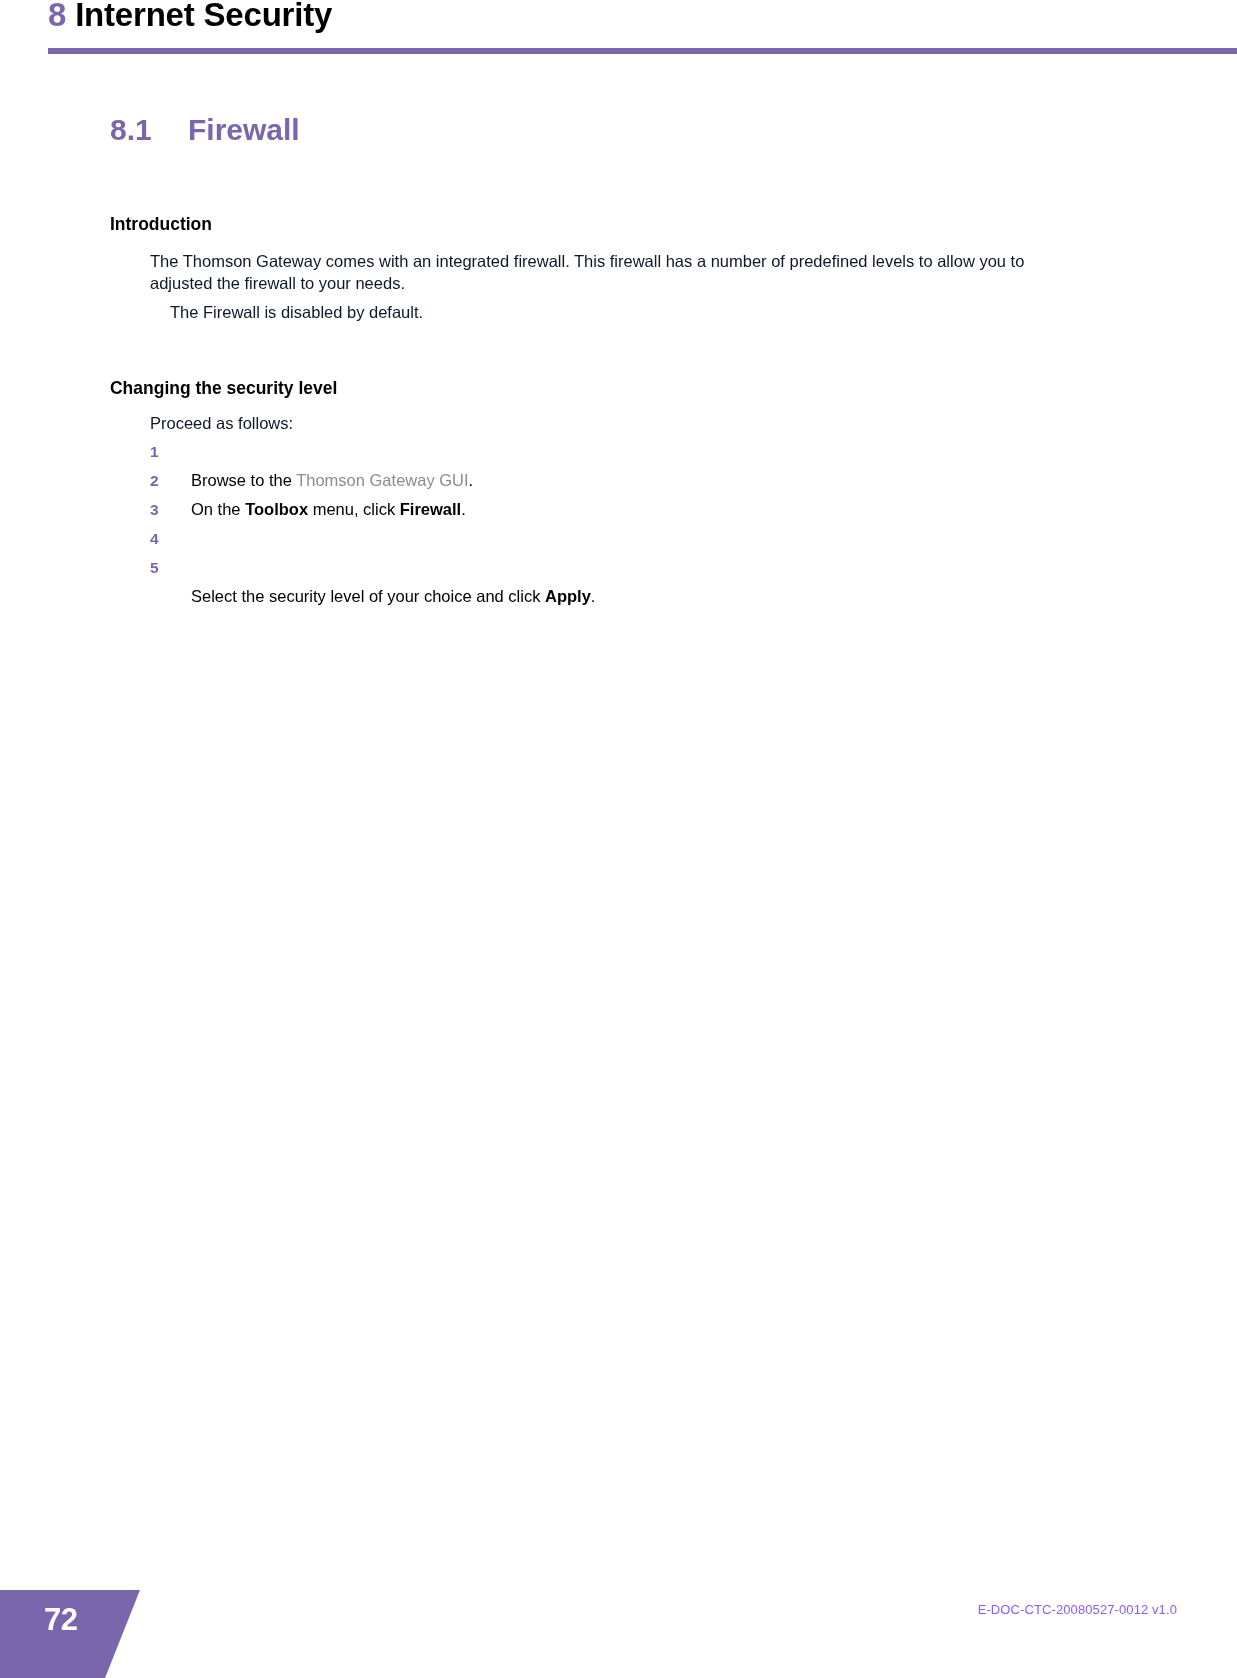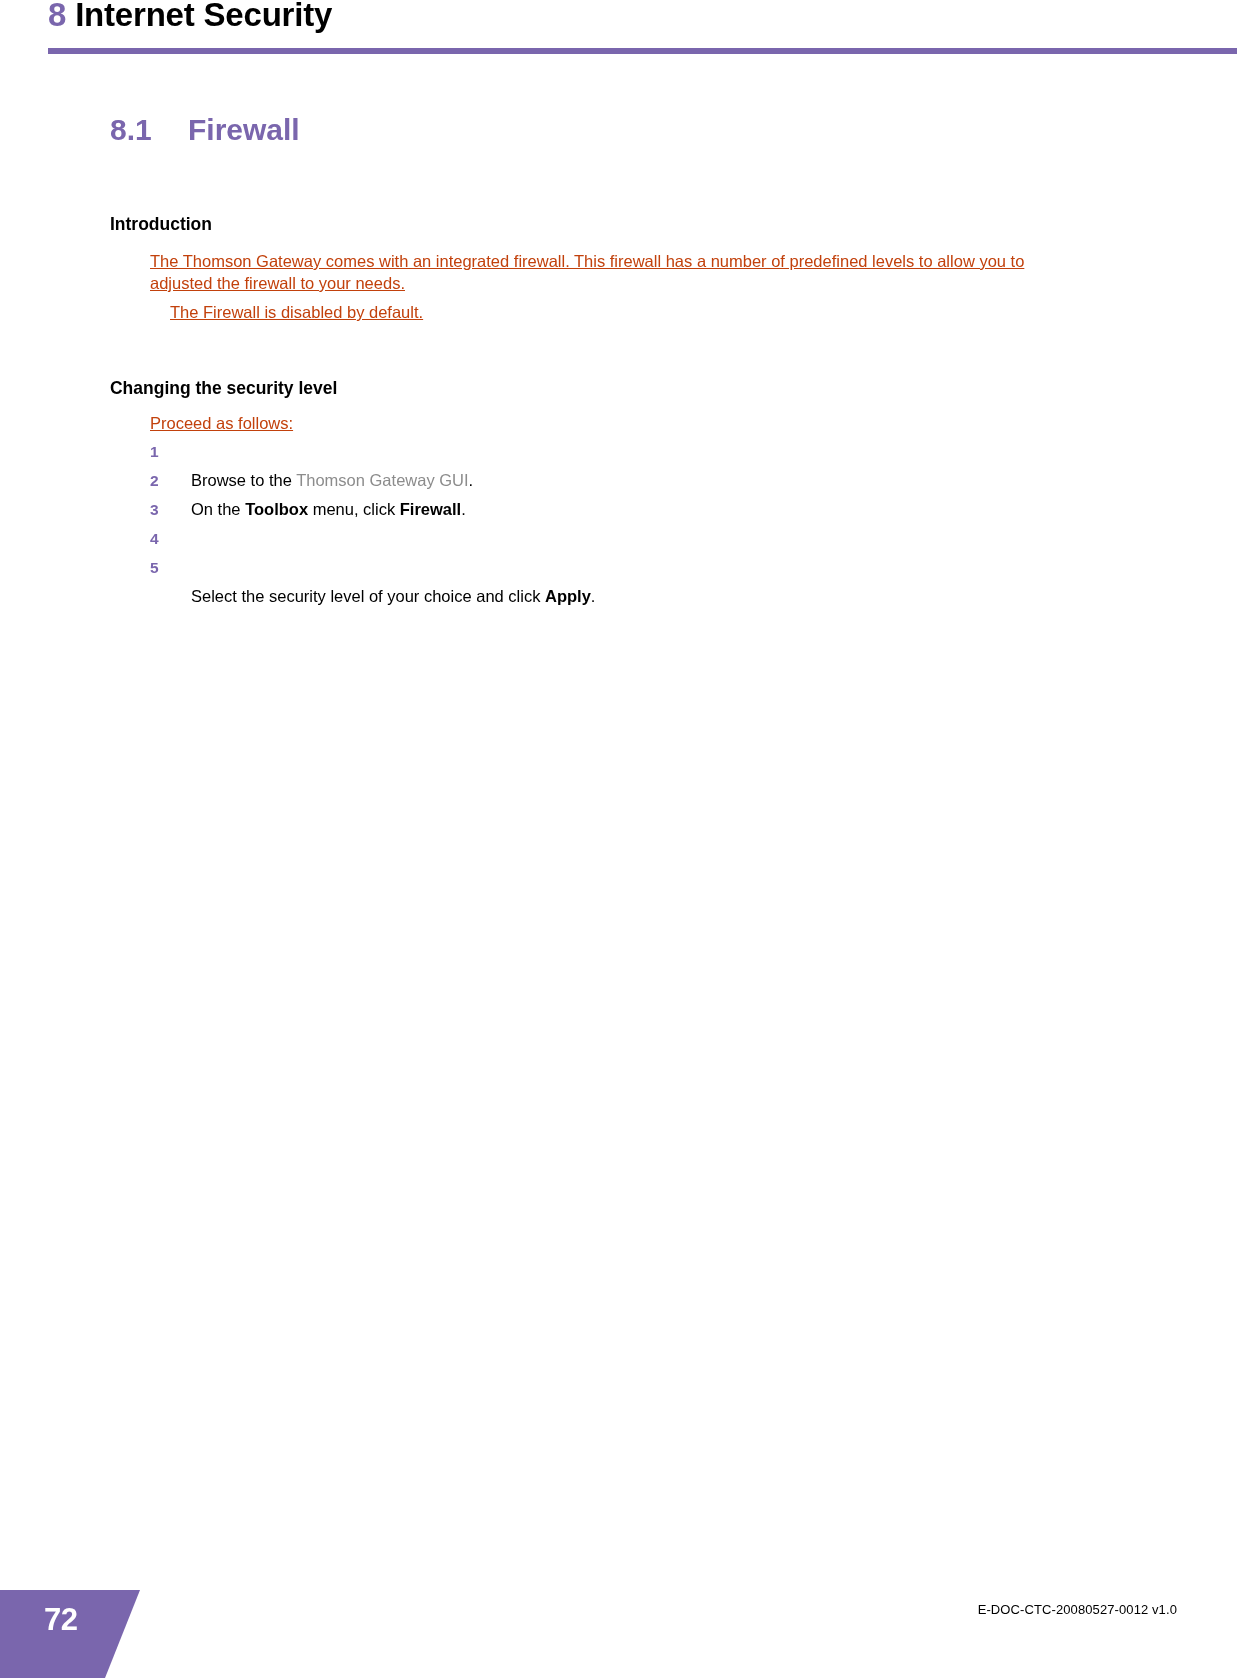--- a/index.html
+++ b/index.html
@@ -82,22 +82,21 @@
   #sub-introduction { top: 213px; }
   #sub-changing { top: 377px; }
 
   
   .body-block {
     position: absolute;
     left: 150px;
     width: 895px;
     font-size: 16.5px;
     line-height: 22px;
-    color: #c2410c;
-    text-decoration: underline;
+    color: #0f172a;
   }
   #para-intro { top: 250px; }
   #para-default { top: 301px; margin-left: 20px; }
   #para-proceed { top: 412px; }
 
   
   .steps {
     position: absolute;
     left: 150px;
     top: 441px;
@@ -154,21 +153,21 @@
     color: #ffffff;
     letter-spacing: -0.5px;
   }
   .footer-docid {
     position: absolute;
     left: 0;
     top: 1602px;
     width: 1177px;
     text-align: right;
     font-size: 13px;
-    color: #000000;
+    color: #8b5cf6;
     letter-spacing: 0.1px;
   }
 </style>
 </head>
 <body>
 
 <div class="chapter-header">
   <div class="chapter-title-line">
     <span class="chapter-number">8</span><span class="chapter-name">Internet Security</span>
   </div>

